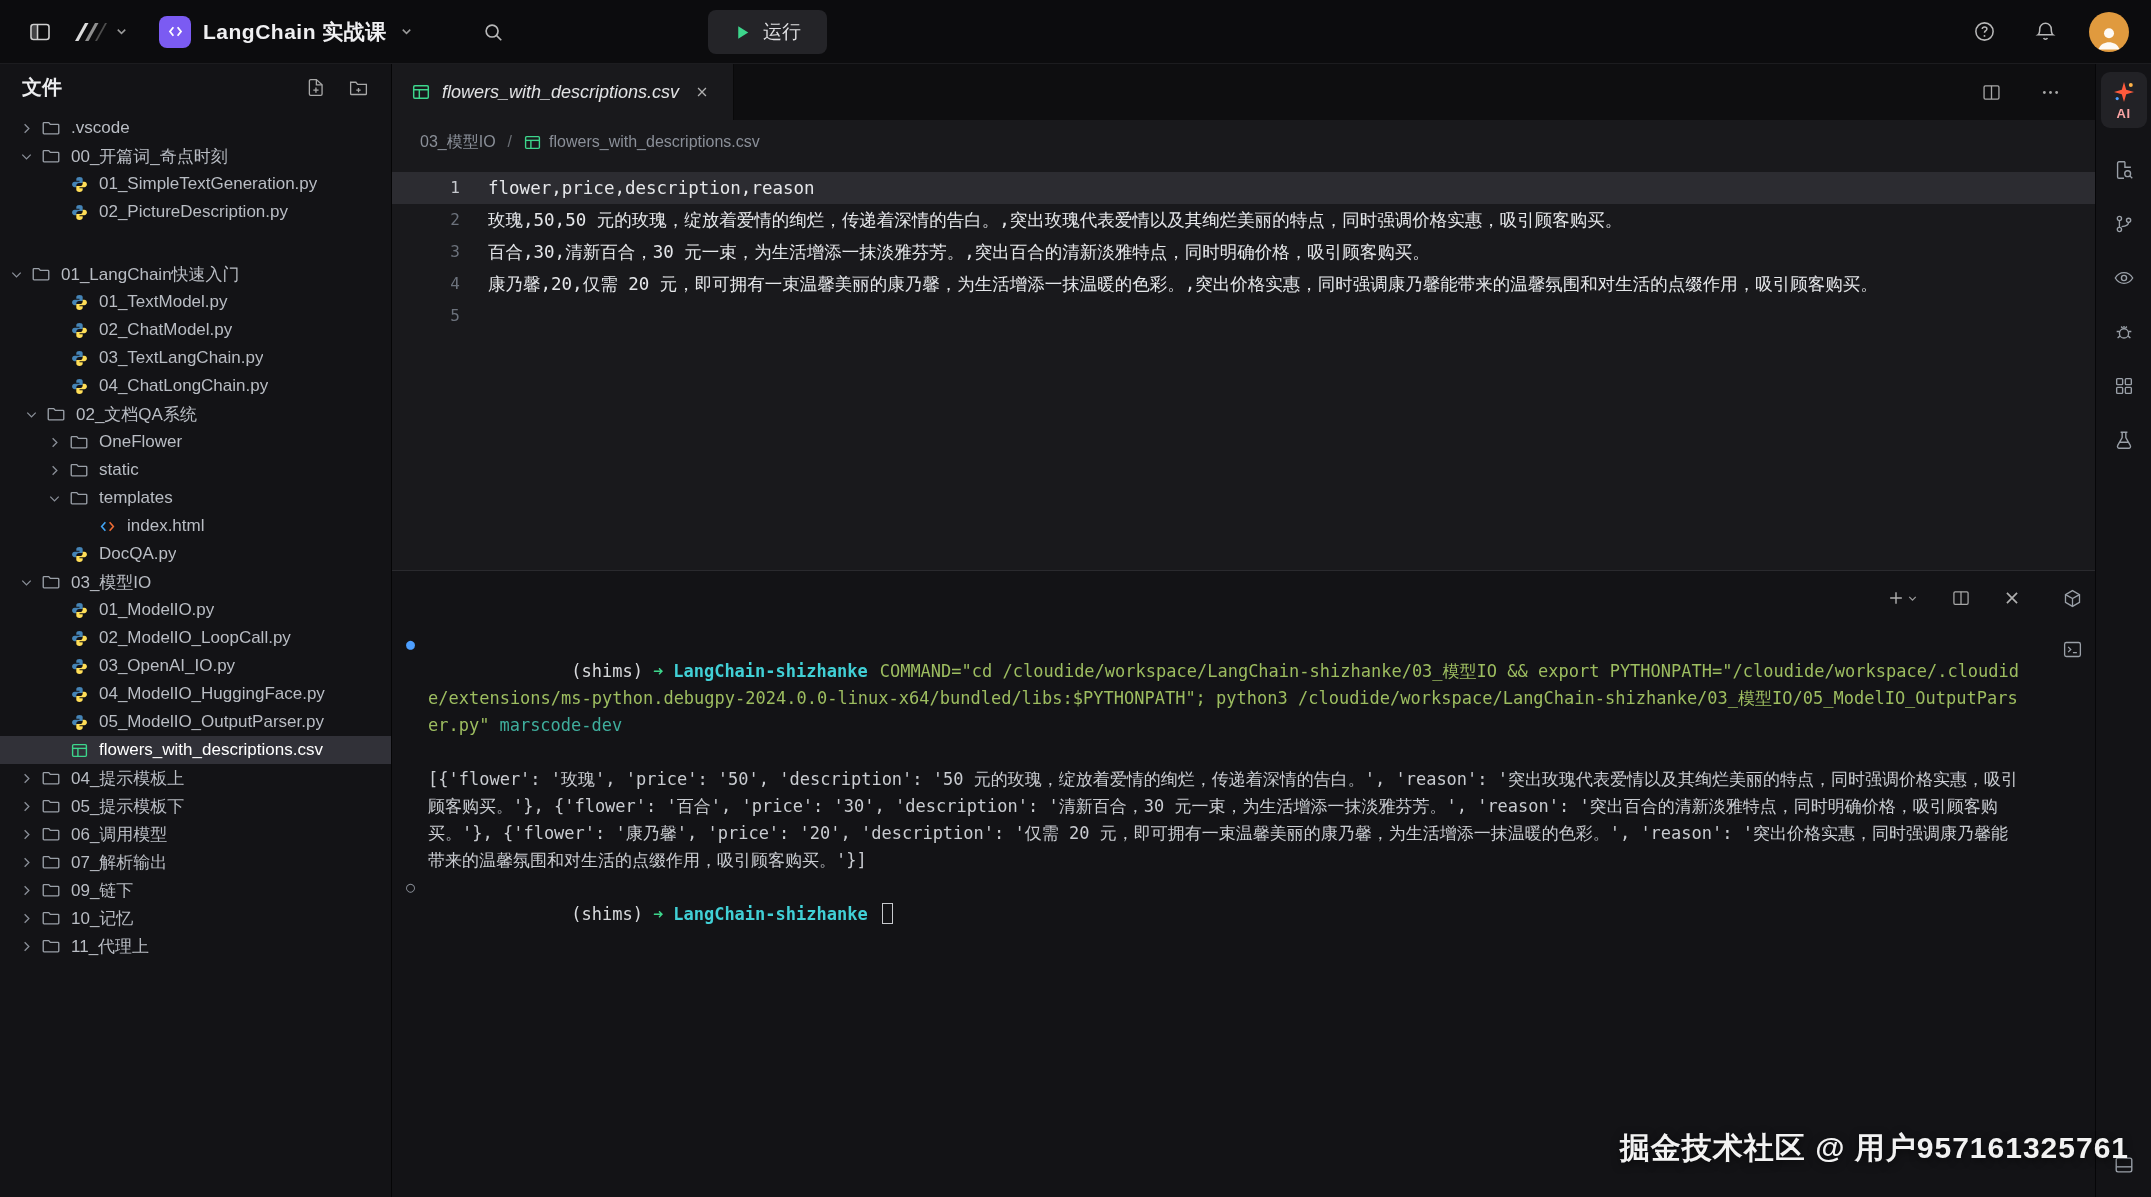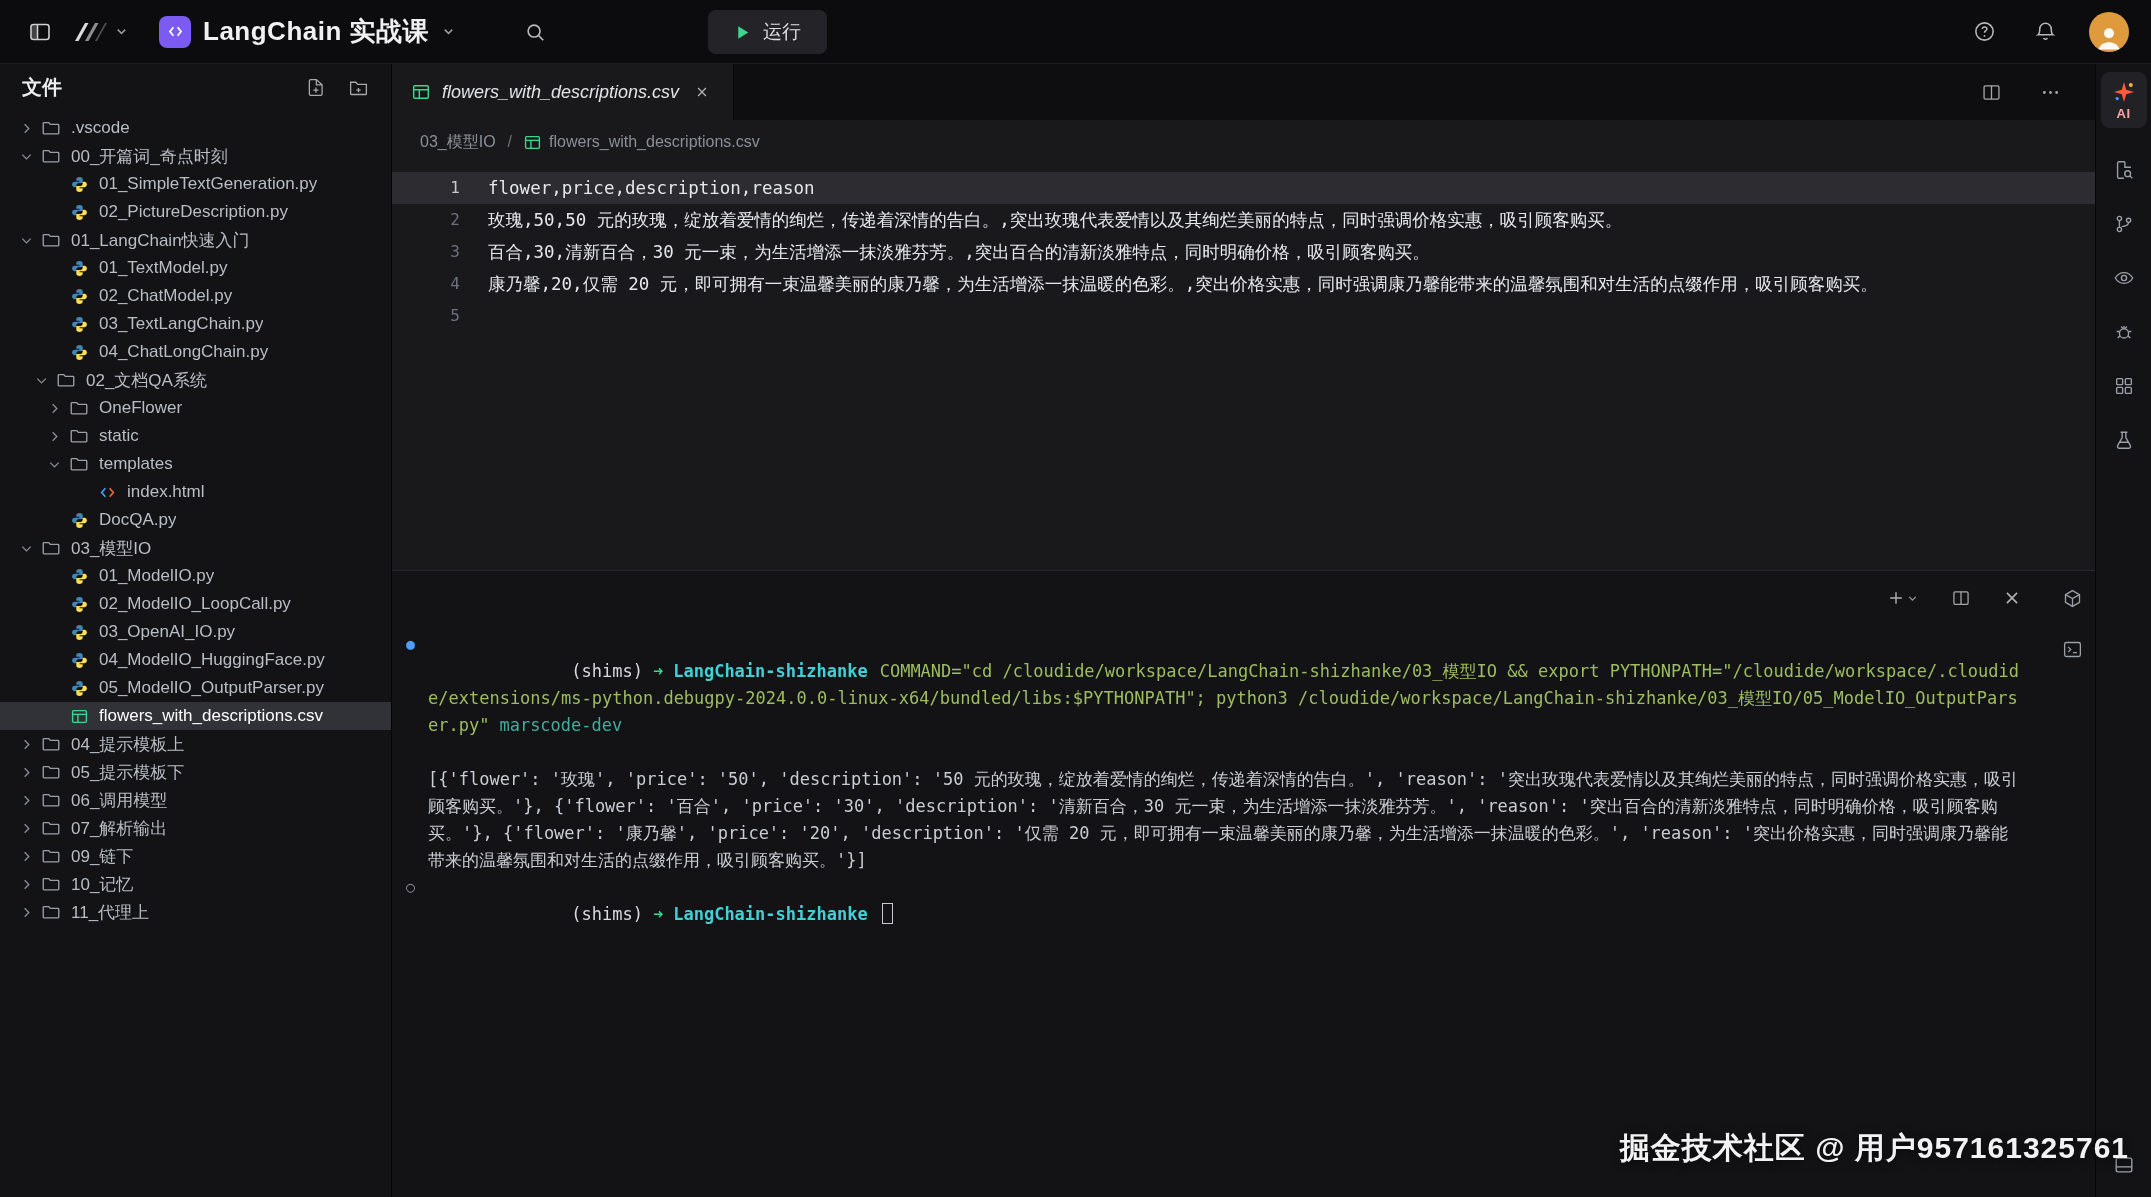--- a/index.html
+++ b/index.html
@@ -8,21 +8,21 @@
   .mono { font-family:"DejaVu Sans Mono","Liberation Mono",monospace; }
 
   #app { position:relative; width:2151px; height:1197px; display:flex; flex-direction:column; background:#0f0f10; }
 
   
   .topbar { height:64px; flex:0 0 auto; background:#0c0c0e; display:flex; align-items:center; padding:0 22px; position:relative; border-bottom:1px solid #1c1c1f; }
   .tb-btn { display:flex; align-items:center; justify-content:center; cursor:pointer; border-radius:6px; padding:6px; }
   .logo-group { display:flex; align-items:center; gap:6px; margin-left:14px; cursor:pointer; }
   .proj-group { display:flex; align-items:center; gap:12px; margin-left:30px; cursor:pointer; }
   .proj-badge { width:32px; height:32px; border-radius:8px; background:#7b5bf2; display:flex; align-items:center; justify-content:center; }
-  .proj-name { font-size:26px; font-weight:bold; color:#f0f0f2; letter-spacing:.5px; }
+  .proj-name { font-size:21px; font-weight:bold; color:#f0f0f2; letter-spacing:.5px; }
   .tb-search { margin-left:62px; }
   .run-btn { position:absolute; left:708px; top:10px; height:44px; padding:0 26px; background:#242428; border-radius:8px; display:flex; align-items:center; gap:12px; cursor:pointer; }
   .run-label { font-size:19px; color:#dfdfe2; }
   .tb-right { margin-left:auto; display:flex; align-items:center; gap:26px; }
   .avatar { width:40px; height:40px; border-radius:50%; background:#e09a3e; display:flex; align-items:flex-end; justify-content:center; overflow:hidden; cursor:pointer; }
 
   
   .main { flex:1; display:flex; min-height:0; }
 
   
@@ -221,21 +221,21 @@
           <div class="trow" style="padding-left: 42px;">
             <span class="chev"></span>
             <span class="ficon">
               <svg width="17" height="17" viewBox="0 0 16 16">
                 <path d="M8 1C6 1 5 1.8 5 3v1.5h3v1H3.5C2 5.5 1 6.8 1 8s1 2.5 2.5 2.5H5V9c0-1.5 1.2-2.5 2.5-2.5H11V3c0-1.2-1-2-3-2z" fill="#4584b6"></path>
                 <path d="M8 15c2 0 3-.8 3-2v-1.5H8v-1h4.5c1.5 0 2.5-1.3 2.5-2.5s-1-2.5-2.5-2.5H11V7c0 1.5-1.2 2.5-2.5 2.5H5v3.5c0 1.2 1 2 3 2z" fill="#ffde57"></path>
               </svg>
             </span>
             <span class="flabel">02_PictureDescription.py</span>
           </div>
-          <div class="trow" style="padding-left: 14px;">
+          <div class="trow" style="padding-left: 4px; margin-top: 34px;">
             <span class="chev">
               <svg width="15" height="15" viewBox="0 0 16 16" fill="none" stroke="#8a8f98" stroke-width="1.4">
                 <path d="M3.5 6L8 10.5 12.5 6"></path>
               </svg>
             </span>
             <span class="ficon">
               <svg width="18" height="18" viewBox="0 0 16 16" fill="none" stroke="#9aa0a8" stroke-width="1.2">
                 <path d="M1.8 3.2h4.2l1.4 1.6h6.8c.4 0 .7.3.7.7v7c0 .4-.3.7-.7.7H1.8c-.4 0-.7-.3-.7-.7V3.9c0-.4.3-.7.7-.7z"></path>
               </svg>
             </span>
@@ -274,21 +274,21 @@
           <div class="trow" style="padding-left: 42px;">
             <span class="chev"></span>
             <span class="ficon">
               <svg width="17" height="17" viewBox="0 0 16 16">
                 <path d="M8 1C6 1 5 1.8 5 3v1.5h3v1H3.5C2 5.5 1 6.8 1 8s1 2.5 2.5 2.5H5V9c0-1.5 1.2-2.5 2.5-2.5H11V3c0-1.2-1-2-3-2z" fill="#4584b6"></path>
                 <path d="M8 15c2 0 3-.8 3-2v-1.5H8v-1h4.5c1.5 0 2.5-1.3 2.5-2.5s-1-2.5-2.5-2.5H11V7c0 1.5-1.2 2.5-2.5 2.5H5v3.5c0 1.2 1 2 3 2z" fill="#ffde57"></path>
               </svg>
             </span>
             <span class="flabel">04_ChatLongChain.py</span>
           </div>
-          <div class="trow" style="padding-left: 0; margin-left: 29px;">
+          <div class="trow" style="padding-left: 19px;">
             <span class="chev">
               <svg width="15" height="15" viewBox="0 0 16 16" fill="none" stroke="#8a8f98" stroke-width="1.4">
                 <path d="M3.5 6L8 10.5 12.5 6"></path>
               </svg>
             </span>
             <span class="ficon">
               <svg width="18" height="18" viewBox="0 0 16 16" fill="none" stroke="#9aa0a8" stroke-width="1.2">
                 <path d="M1.8 3.2h4.2l1.4 1.6h6.8c.4 0 .7.3.7.7v7c0 .4-.3.7-.7.7H1.8c-.4 0-.7-.3-.7-.7V3.9c0-.4.3-.7.7-.7z"></path>
               </svg>
             </span>

